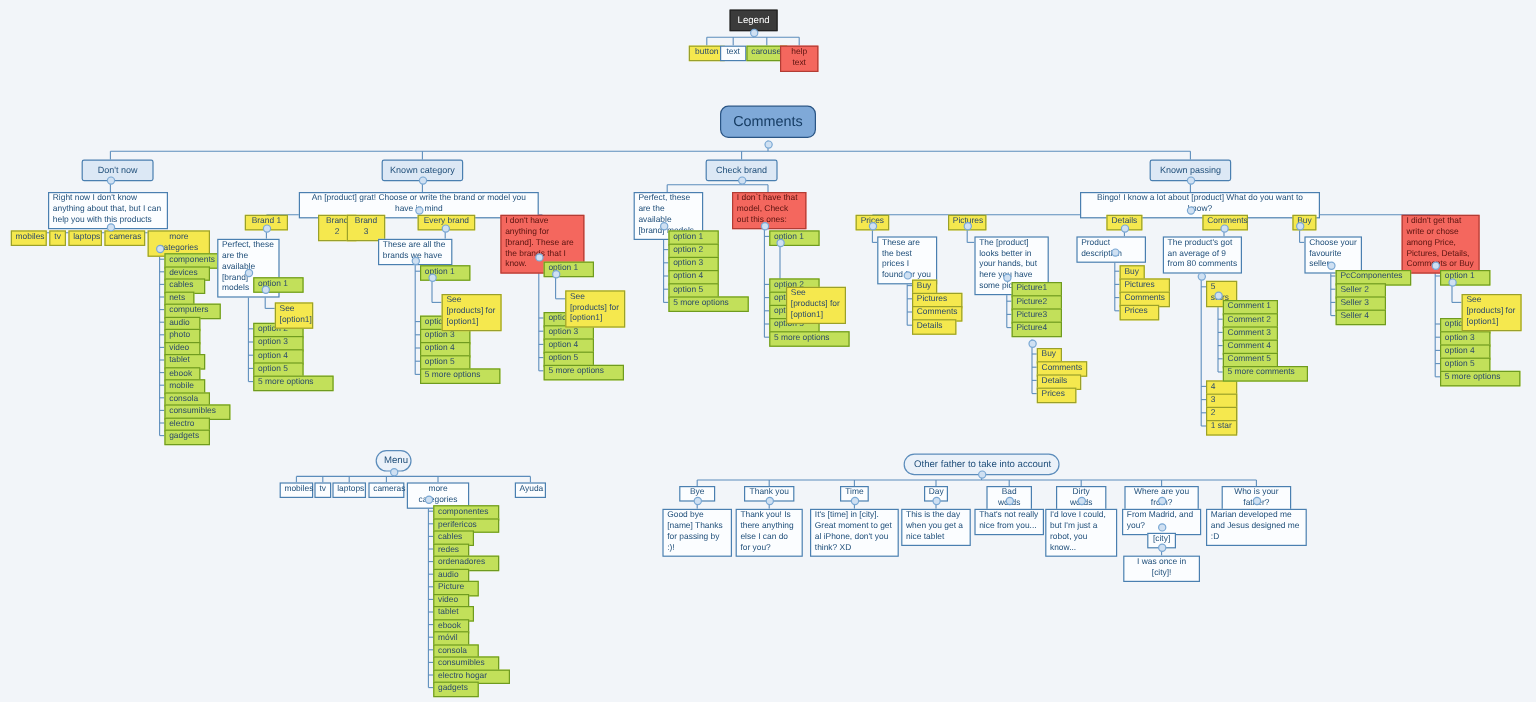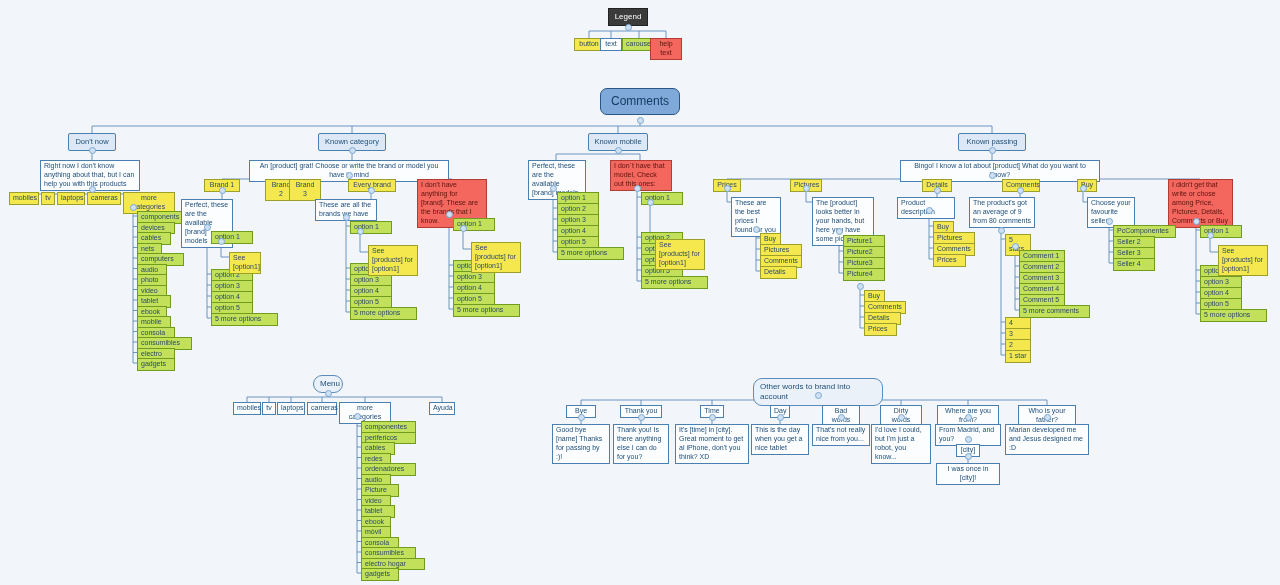--- a/index.html
+++ b/index.html
@@ -24,21 +24,21 @@
     white-space:pre-wrap;
     z-index:3;
   }
   
   .t-root{
     background:#7fa9d8;border:1px solid #2a5585;border-radius:7px;
     font-size:12px;color:#163c63;text-align:center;padding:5px 6px;
   }
   .t-pill{
     background:#eaf1f9;border:1px solid #5b8cbb;border-radius:9px;
-    font-size:8px;text-align:left;padding:3px 6px;color:#1f4e79;
+    font-size:8px;text-align:right;padding:3px 6px;color:#1f4e79;
   }
   .t-head{
     background:#dce8f5;border:1px solid #4a7fb0;border-radius:2px;
     font-size:7.5px;text-align:center;padding:3px 5px;
   }
   .t-text{
     background:#fbfdff;border:1px solid #4a7fb0;color:#1f4e79;
   }
   .t-button{
     background:#f5e84e;border:1px solid #9aa02a;color:#2b4a6b;
@@ -264,23 +264,23 @@
       <line x1="968" y1="437" x2="968" y2="444" stroke="#5b8cbb" stroke-width="0.9"></line>
       <line x1="968" y1="454" x2="968" y2="463" stroke="#5b8cbb" stroke-width="0.9"></line>
     </svg>
 <div class="node t-legend" style="left: 608px; top: 8px; width: 40px;">Legend</div>
     <div class="node t-button ctr" style="left: 574px; top: 38px; width: 30px;">button</div>
     <div class="node t-text ctr" style="left: 600px; top: 38px; width: 22px;">text</div>
     <div class="node t-carousel ctr" style="left: 622px; top: 38px; width: 34px;">carousel</div>
     <div class="node t-help ctr" style="left: 650px; top: 38px; width: 32px;">help text</div>
     <div class="dot" style="left: 625px; top: 24px;"></div>
     <div class="node t-root" style="left: 600px; top: 88px; width: 80px;">Comments</div>
-    <div class="node t-head" style="left: 68px; top: 133px; width: 48px;">Don't now</div>
+    <div class="node t-head" style="left: 68px; top: 133px; width: 60px;">Don't now</div>
     <div class="node t-head" style="left: 318px; top: 133px; width: 68px;">Known category</div>
-    <div class="node t-head" style="left: 588px; top: 133px; width: 60px;">Known mobile</div>
+    <div class="node t-head" style="left: 588px; top: 133px; width: 60px;">Check brand</div>
     <div class="node t-head" style="left: 958px; top: 133px; width: 68px;">Known passing</div>
     <div class="dot" style="left: 637px; top: 117px;"></div>
     <div class="node t-text" style="left: 40px; top: 160px; width: 100px;">Right now I don't know anything about that, but I can help you with this products</div>
     <div class="dot" style="left: 89px; top: 147px;"></div>
     <div class="node t-button ctr" style="left: 9px; top: 192px; width: 30px;">mobiles</div>
     <div class="node t-button ctr" style="left: 41px; top: 192px; width: 14px;">tv</div>
     <div class="node t-button ctr" style="left: 57px; top: 192px; width: 28px;">laptops</div>
     <div class="node t-button ctr" style="left: 87px; top: 192px; width: 34px;">cameras</div>
     <div class="node t-button ctr" style="left: 123px; top: 192px; width: 52px;">more categories</div>
     <div class="dot" style="left: 89px; top: 186px;"></div>
@@ -441,21 +441,21 @@
     <div class="node t-carousel" style="left: 361px; top: 484px; width: 38.1px;">Picture</div>
     <div class="node t-carousel" style="left: 361px; top: 494.5px; width: 29.5px;">video</div>
     <div class="node t-carousel" style="left: 361px; top: 505px; width: 33.8px;">tablet</div>
     <div class="node t-carousel" style="left: 361px; top: 515.5px; width: 29.5px;">ebook</div>
     <div class="node t-carousel" style="left: 361px; top: 526px; width: 29.5px;">móvil</div>
     <div class="node t-carousel" style="left: 361px; top: 536.5px; width: 38.1px;">consola</div>
     <div class="node t-carousel" style="left: 361px; top: 547px; width: 55.3px;">consumibles</div>
     <div class="node t-carousel" style="left: 361px; top: 557.5px; width: 63.9px;">electro hogar</div>
     <div class="node t-carousel" style="left: 361px; top: 568px; width: 38.1px;">gadgets</div>
     <div class="dot" style="left: 354px; top: 413px;"></div>
-    <div class="node t-pill" style="left: 753px; top: 378px; width: 130px;">Other words to brand into account</div>
+    <div class="node t-pill" style="left: 753px; top: 378px; width: 130px;">Other father to take into account</div>
     <div class="node t-text ctr" style="left: 566px; top: 405px; width: 30px;">Bye</div>
     <div class="node t-text" style="left: 552px; top: 424px; width: 58px;">Good bye [name] Thanks for passing by :)!</div>
     <div class="dot" style="left: 578px; top: 414px;"></div>
     <div class="node t-text ctr" style="left: 620px; top: 405px; width: 42px;">Thank you</div>
     <div class="node t-text" style="left: 613px; top: 424px; width: 56px;">Thank you! Is there anything else I can do for you?</div>
     <div class="dot" style="left: 638px; top: 414px;"></div>
     <div class="node t-text ctr" style="left: 700px; top: 405px; width: 24px;">Time</div>
     <div class="node t-text" style="left: 675px; top: 424px; width: 74px;">It's [time] in [city]. Great moment to get al iPhone, don't you think? XD</div>
     <div class="dot" style="left: 709px; top: 414px;"></div>
     <div class="node t-text ctr" style="left: 770px; top: 405px; width: 20px;">Day</div>

